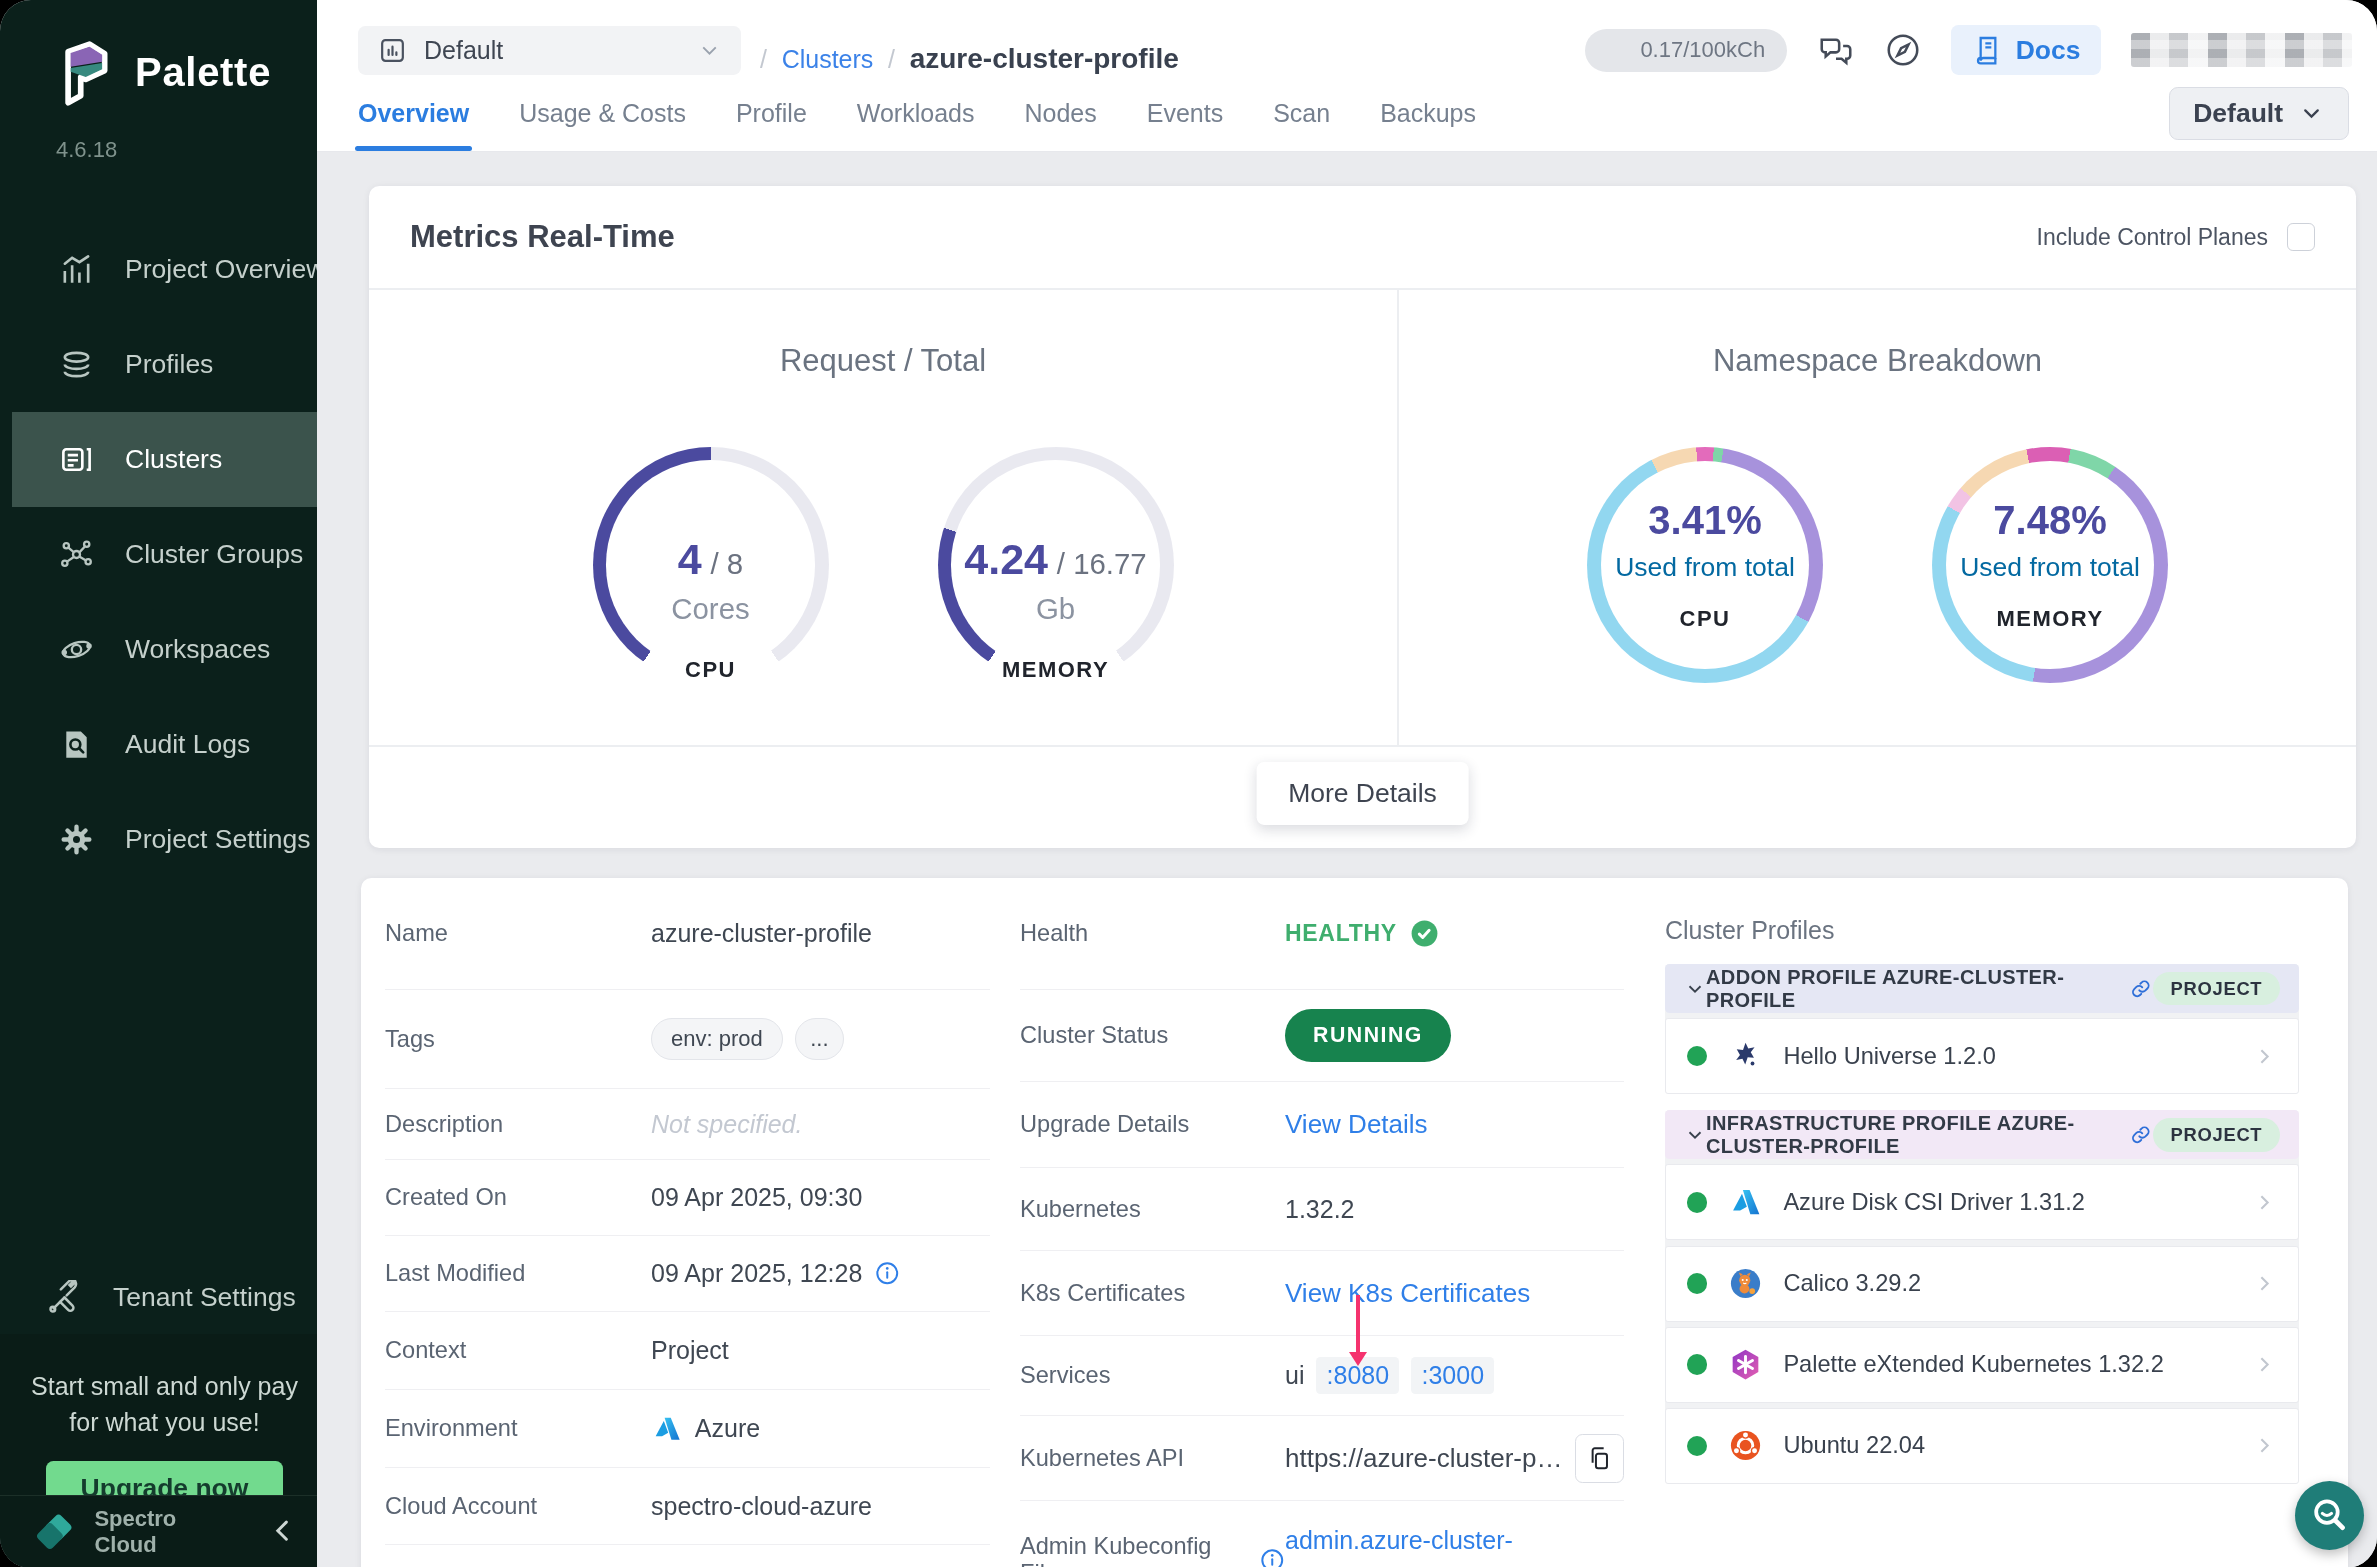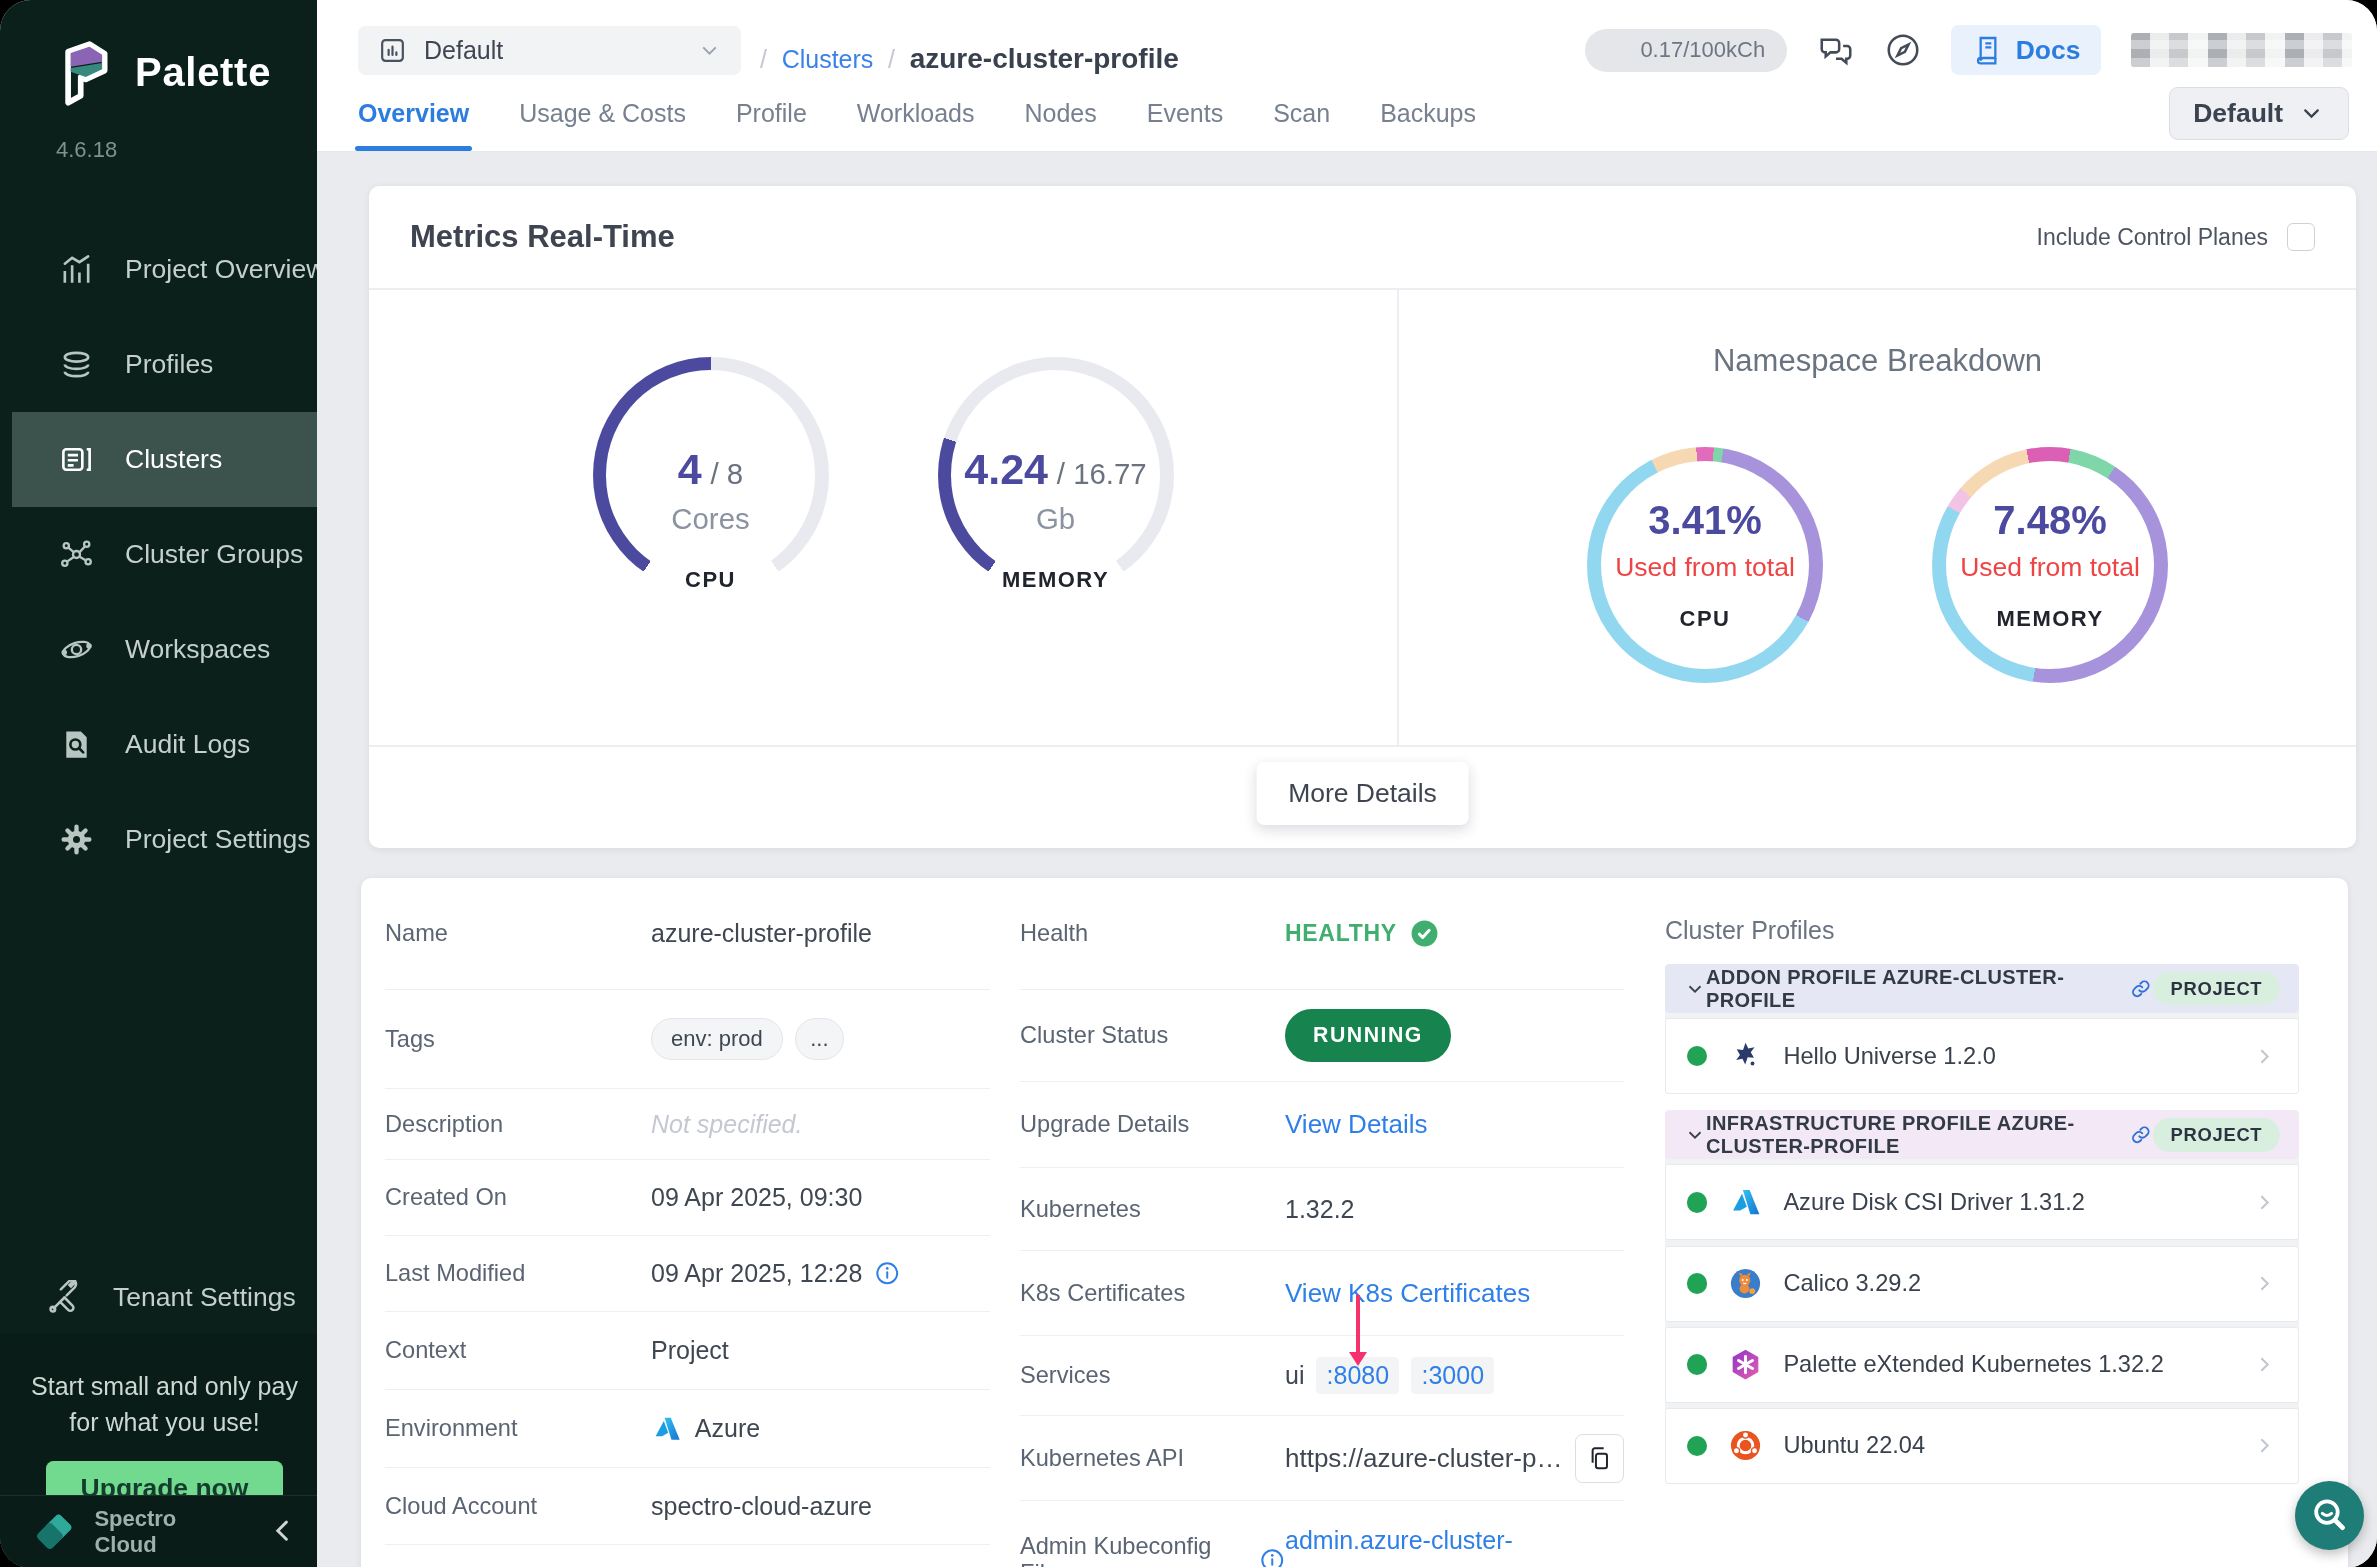--- a/index.html
+++ b/index.html
@@ -75,21 +75,21 @@
   .gauges,.donuts{display:flex;justify-content:center;gap:109px;margin-top:68px;}
   .gauge-ring,.donut{position:relative;width:236px;height:236px;border-radius:50%;}
   .gauge-hole{position:absolute;inset:13.2px;border-radius:50%;background:#fff;display:flex;flex-direction:column;align-items:center;justify-content:center;padding-top:31px;box-sizing:border-box;}
   .gauge-value{display:flex;align-items:baseline;gap:8.8px;}
   .gauge-value b{font-size:43px;color:#4b4a9f;}
   .gauge-value span{font-size:29.4px;color:#6b7280;}
   .gauge-unit{margin-top:7.4px;font-size:29.4px;color:#8b93a1;}
   .gauge-label{position:absolute;left:0;right:0;bottom:0;text-align:center;font-size:22px;font-weight:700;color:#20242c;letter-spacing:1.5px;}
   .donut-hole{position:absolute;inset:14px;border-radius:50%;background:#fff;display:flex;flex-direction:column;align-items:center;justify-content:center;}
   .donut-pct{font-size:40px;font-weight:700;color:#4b4a9f;}
-  .donut-cap{margin-top:8.8px;font-size:26.5px;color:#ef4444;}
+  .donut-cap{margin-top:8.8px;font-size:26.5px;color:#0369a1;}
   .donut-label{margin-top:23.6px;font-size:22px;font-weight:700;color:#20242c;letter-spacing:1.5px;}
   .hdiv2{position:absolute;left:0;right:0;top:559px;height:1.5px;background:#eceef1;}
   .more-btn{position:absolute;left:50%;top:576px;transform:translateX(-50%);background:#fff;border:none;border-radius:7.4px;box-shadow:0 4.4px 13.2px rgba(30,40,60,.16);padding:16px 32px;font-size:26.5px;color:#3e4450;cursor:pointer;font-family:inherit;}
 
   
   .details-card{left:44px;top:726px;width:1987px;height:883px;}
   .col-left{position:absolute;left:24px;top:0;width:605px;}
   .col-mid{position:absolute;left:659px;top:0;width:604px;}
   .col-right{position:absolute;left:1304px;top:0;width:634px;}
   .drow{display:flex;align-items:center;}
@@ -319,20 +319,21 @@
         <h2 class="metrics-title">Metrics Real-Time</h2>
         <label class="icp">
           <span>Include Control Planes</span>
           <span class="checkbox"></span>
         </label>
       </div>
       <div class="hdiv1"></div>
 
       <div class="metrics-body">
         <div class="panel-left">
+          <div class="panel-title">Request / Total</div>
           <div class="gauges">
             <div class="gauge">
               <div class="gauge-ring" style="background: conic-gradient(from 215deg, rgb(75, 74, 159) 0deg, rgb(75, 74, 159) 145deg, rgb(233, 233, 240) 145deg, rgb(233, 233, 240) 290deg, transparent 290deg, transparent 360deg);">
                 <div class="gauge-hole">
                   <div class="gauge-value">
                     <b>4</b>
                     <span>/ 8</span>
                   </div>
                   <div class="gauge-unit">Cores</div>
                 </div>

